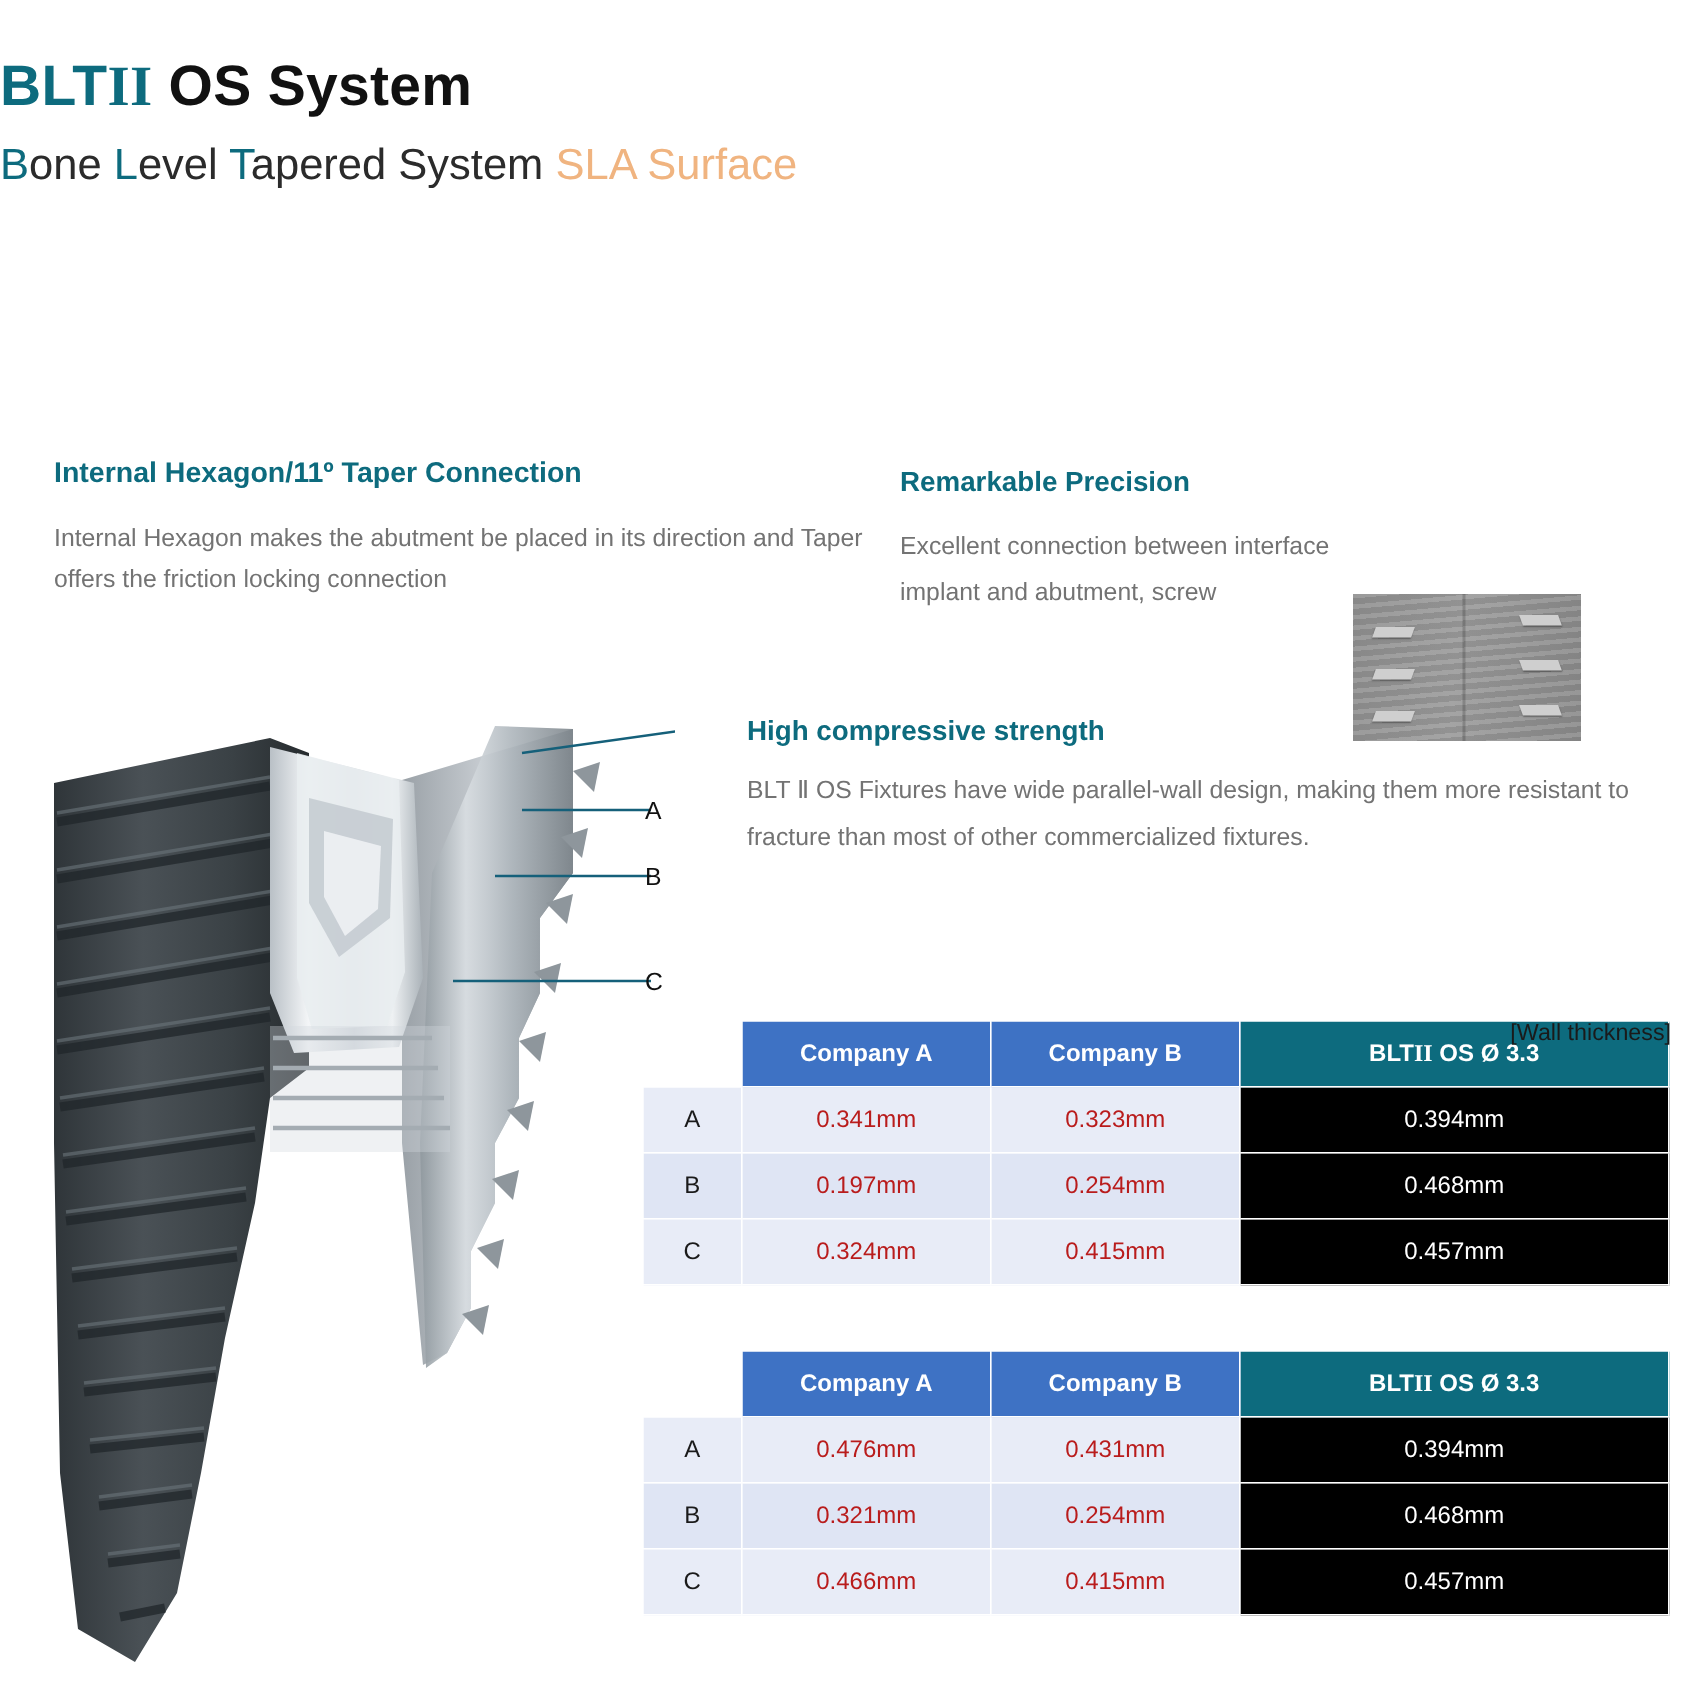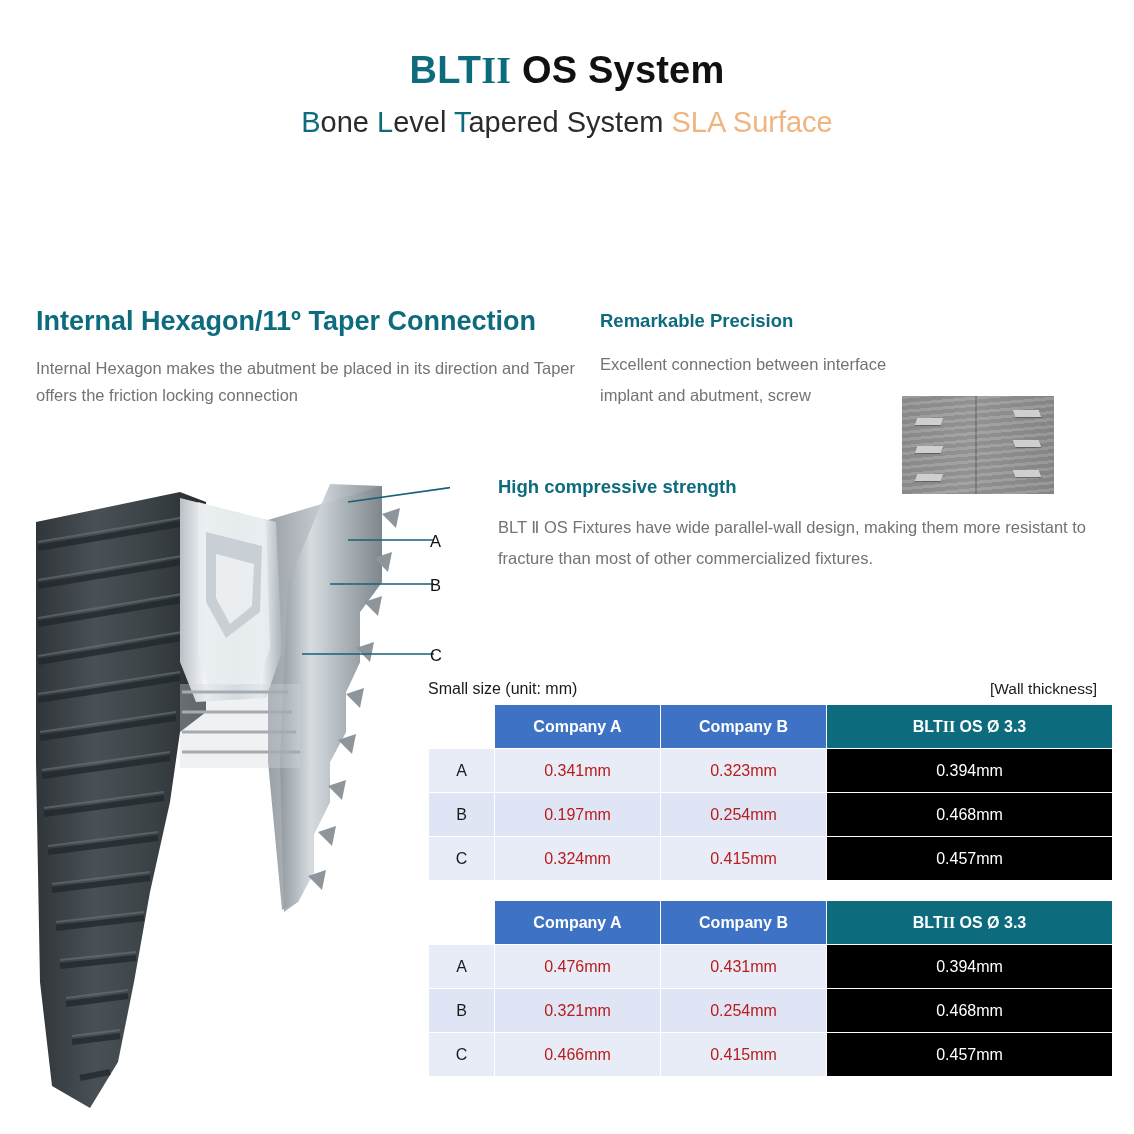--- a/index.html
+++ b/index.html
@@ -9,22 +9,22 @@
     height: 1134px;
     background: #ffffff;
     font-family: "Liberation Sans", sans-serif;
     color: #1a1a1a;
     position: relative;
     overflow: hidden;
   }
 
   
   .header {
-    text-align: center;
-    padding-top: 48px;
+    text-align: left;
+    padding-top: 36px;
   }
   .title-line {
     font-size: 38px;
     font-weight: bold;
     letter-spacing: 0.2px;
   }
   .title-blt { color: #0d6b7e; }
   .title-ii {
     color: #0d6b7e;
     font-family: "Liberation Serif", serif;
@@ -48,21 +48,21 @@
   }
   .sec-right {
     position: absolute;
     left: 600px;
     top: 310px;
     width: 510px;
   }
   .head-teal {
     color: #0d6b7e;
     font-weight: bold;
-    font-size: 27px;
+    font-size: 19px;
     margin: 0 0 18px 0;
     line-height: 1.2;
   }
   .head-teal.small { font-size: 18.5px; margin-bottom: 17px; }
   .body-text {
     font-size: 16.5px;
     line-height: 1.62;
     color: #737373;
     margin: 0;
   }
@@ -116,21 +116,21 @@
 
   
   .table-wrap { position: absolute; }
   .tbl-caption {
     font-size: 16px;
     color: #1a1a1a;
     margin-bottom: 6px;
   }
   .tbl-note {
     position: absolute;
-    right: 17px;
+    right: 0;
     top: 0;
     font-size: 15.5px;
     color: #1a1a1a;
   }
   table.spec {
     border-collapse: collapse;
     width: 684px;
     table-layout: fixed;
   }
   table.spec th, table.spec td {
@@ -311,21 +311,20 @@
     <circle cx="463" cy="19" r="4" fill="#0d6b7e"></circle>
   </svg>
 
   <span class="callout-label" style="left:400px; top:70px;">A</span>
   <span class="callout-label" style="left:400px; top:114px;">B</span>
   <span class="callout-label" style="left:400px; top:184px;">C</span>
 </div>
 
 <div class="table-wrap" style="left:428px; top:680px; width:686px;">
   <div class="tbl-note">[Wall thickness]</div>
-  <div class="tbl-caption">Small size (unit: mm)</div>
   <table class="spec">
     <colgroup>
         <col class="c0">
         <col class="c1">
         <col class="c2">
         <col class="c3">
       </colgroup>
     <thead>
       <tr>
         <th class="h-blank"></th>

